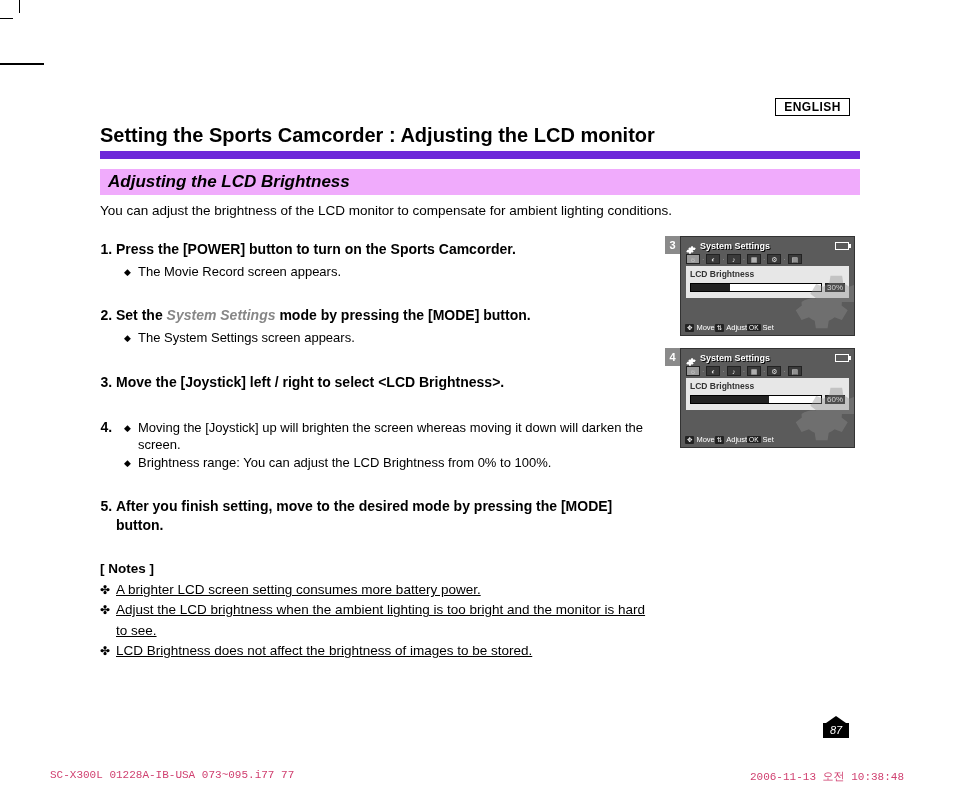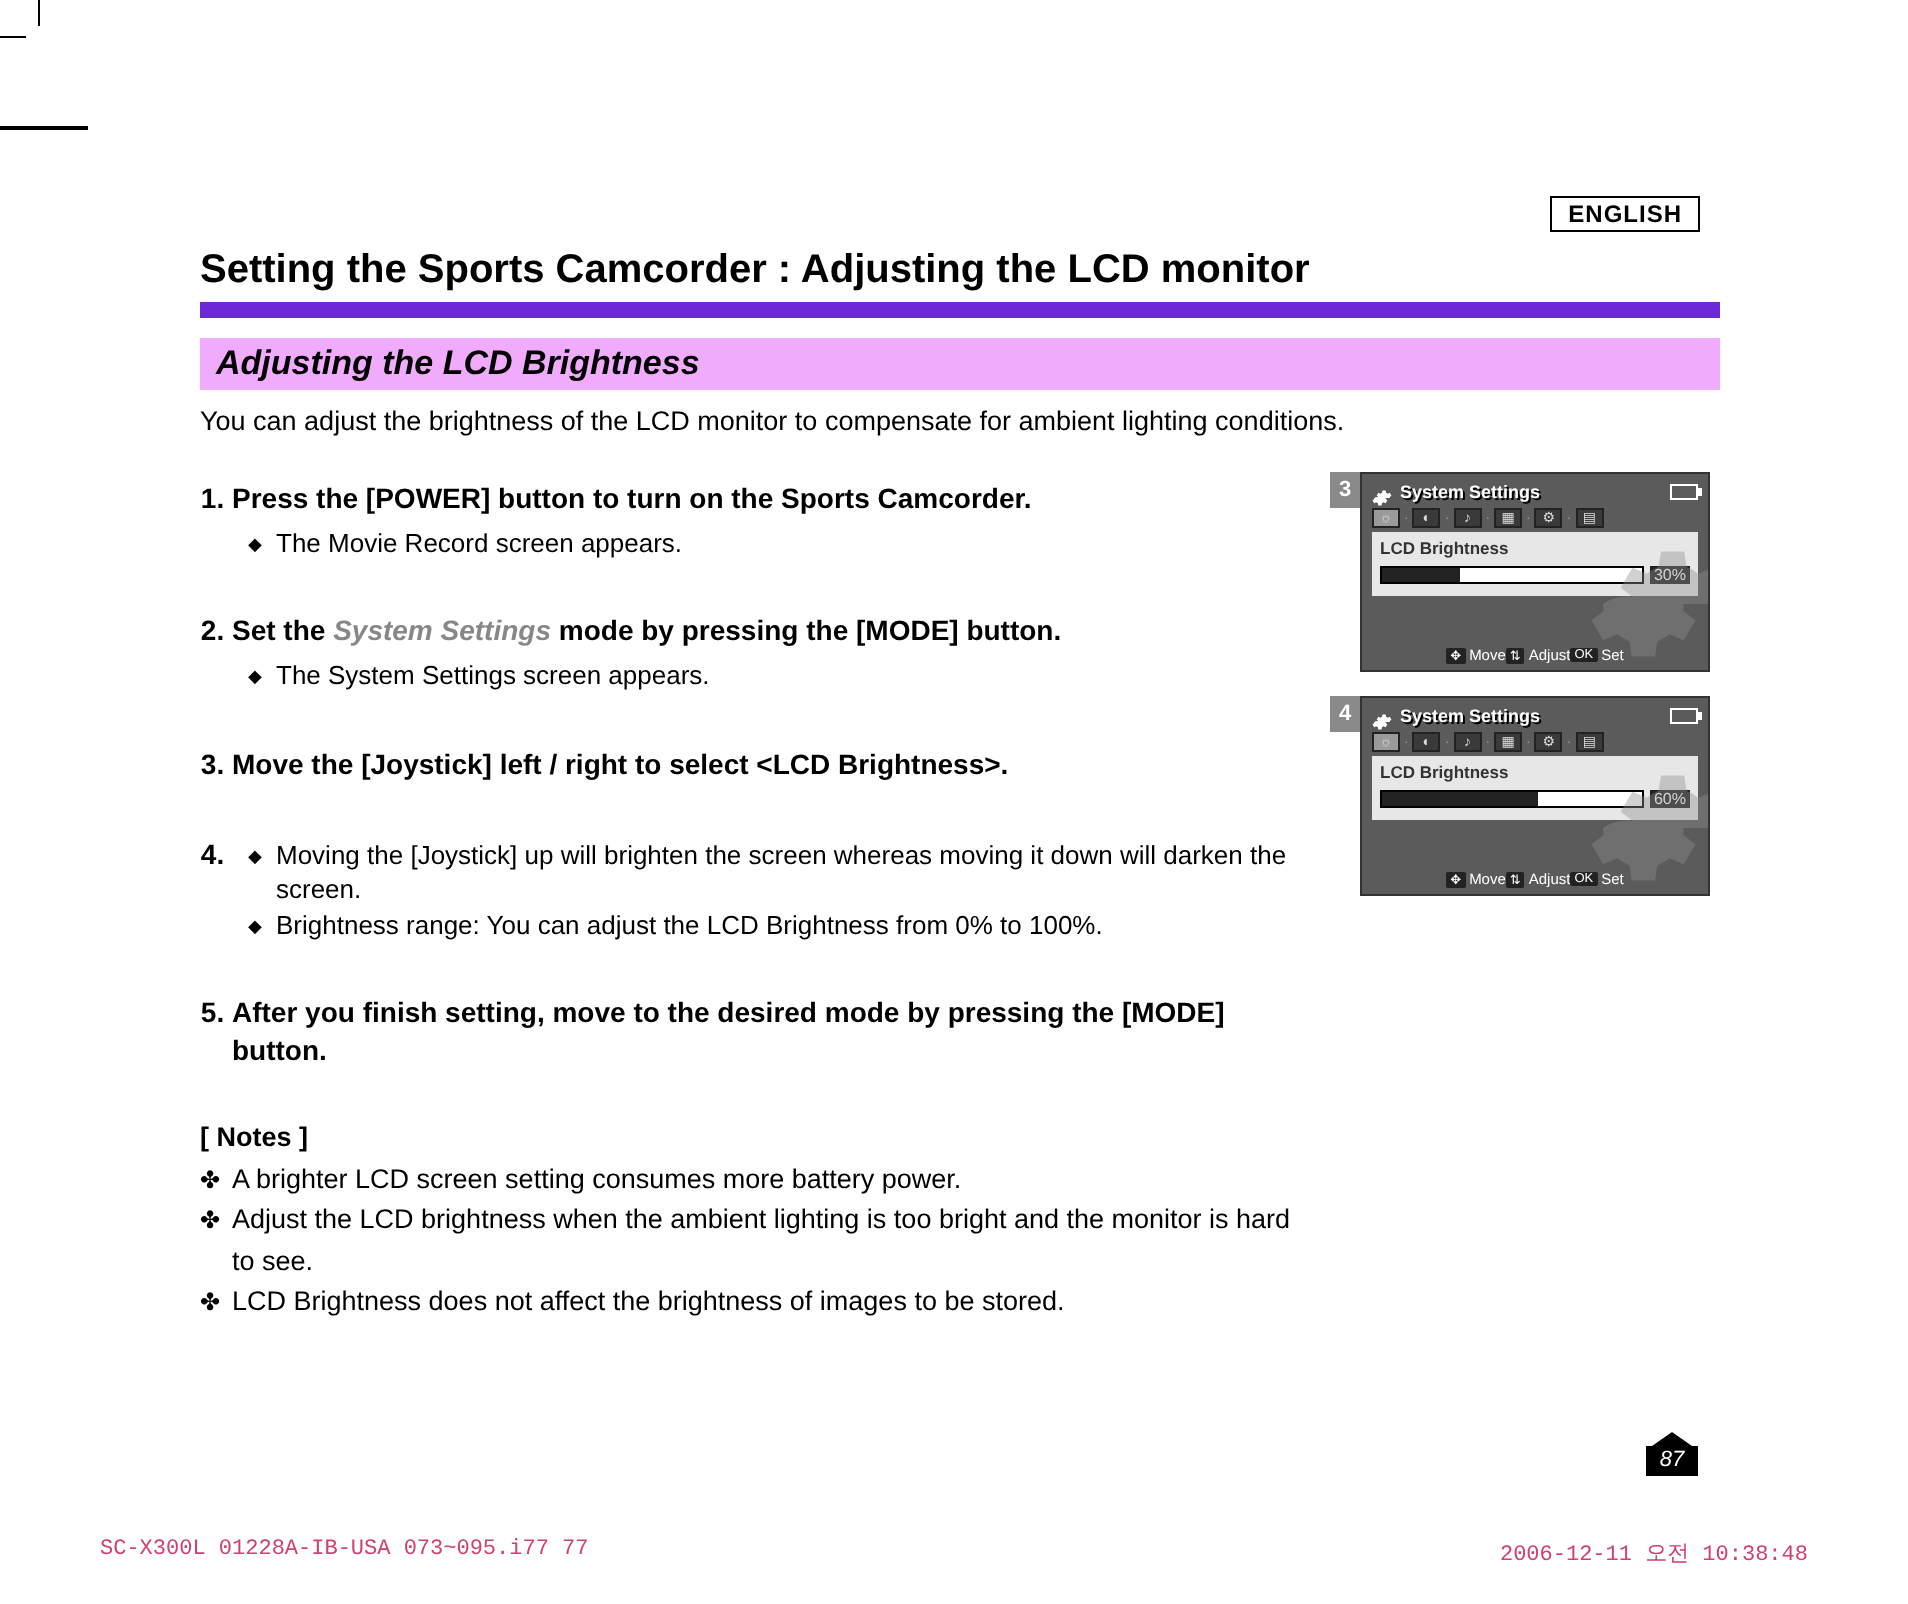--- a/index.html
+++ b/index.html
@@ -15,21 +15,21 @@
   .intro { font-size: 13.5px; margin-top: 8px; }
   .left-col { width: 560px; }
   .right-col { position: absolute; left: 580px; top: 136px; width: 175px; }
   ol.steps { list-style: decimal; margin-left: 16px; margin-top: 22px; }
   ol.steps > li { font-size: 14px; font-weight: bold; margin-bottom: 26px; line-height: 1.35; }
   ol.steps > li .emph { color: #878787; font-style: italic; }
   ul.sub { list-style: none; margin-top: 4px; margin-left: 8px; }
   ul.sub li { font-size: 13px; font-weight: normal; line-height: 1.35; position: relative; padding-left: 14px; }
   ul.sub li::before { content: "◆"; font-size: 9px; position: absolute; left: 0; top: 3px; }
   .notes-title { font-size: 13.5px; font-weight: bold; margin-top: 8px; }
-  ul.notes { list-style: none; margin-top: 4px; }
+  ul.notes { list-style: none; margin-top: 4px; text-decoration: underline; }
   ul.notes li { font-size: 13.5px; line-height: 1.5; position: relative; padding-left: 16px; }
   ul.notes li::before { content: "✤"; position: absolute; left: 0; top: 1px; font-size: 12px; }
   .page-badge { position: absolute; right: 10px; top: 616px; width: 28px; height: 22px; }
   .page-badge .tri { width: 0; height: 0; border-left: 10px solid transparent; border-right: 10px solid transparent; border-bottom: 7px solid #000; margin: 0 auto; }
   .page-badge .blk { width: 26px; height: 15px; background: #000; color: #fff; text-align: center; font-size: 11px; font-style: italic; line-height: 15px; margin: 0 auto; }
   .footer { position: absolute; left: 50px; bottom: 18px; right: 50px; font-size: 11px; color: #d04070; display: flex; justify-content: space-between; font-family: "Courier New", monospace; }
 
   
   .lcd-wrap { position: relative; margin-bottom: 12px; width: 175px; }
   .tab { position: absolute; left: -15px; top: 0; width: 15px; height: 18px; background: #8a8a8a; color: #fff; font-size: 11px; text-align: center; line-height: 18px; font-weight: bold; }
@@ -47,21 +47,21 @@
   .iconrow .ic span { color:#ddd; font-size:7px; line-height:1; }
   .sep { color:#999; font-size:7px; align-self:center; }
   .panel { background: #e7e7e7; margin-top: 2px; padding: 3px 4px 6px 4px; }
   .panel-label { font-size: 8.5px; font-weight: bold; color: #333; }
   .bar-row { display: flex; align-items: center; gap: 3px; margin-top: 4px; }
   .bar { flex: 1; height: 9px; border: 1px solid #000; background: #fff; position: relative; }
   .bar .bfill { height: 100%; background: #222; }
   .bar-pct { font-size: 8px; background: #222; color: #fff; padding: 0 2px; }
   .big-gear { position: absolute; right: -10px; top: 30px; opacity: .4; }
   .big-gear svg { width: 70px; height: 70px; }
-  .ftr { position: absolute; left: 4px; right: 4px; bottom: 3px; display: flex; justify-content: center; align-items: center; }
+  .ftr { position: absolute; left: 4px; right: 4px; bottom: 3px; display: flex; justify-content: flex-start; align-items: center; }
   .ftr .grp { display: flex; align-items: center; gap: 2px; }
   .key { background: #222; color: #fff; font-size: 6.5px; padding: 0 2px; border-radius: 1px; }
   .ftxt { color: #fff; font-size: 7.5px; }
 </style>
 </head>
 <body>
 
 <div class="page">
   <div class="crop-tl-v"></div>
   <div class="crop-tl-h"></div>
@@ -227,15 +227,15 @@
       </div>
 
     <div class="page-badge">
       <div class="tri"></div>
       <div class="blk">87</div>
     </div>
   </div>
 
   <div class="footer">
     <span>SC-X300L 01228A-IB-USA 073~095.i77   77</span>
-    <span>2006-12-11   오전 10:38:48</span>
+    <span>2006-11-13   오전 10:38:48</span>
   </div>
 </div>
 
 </body></html>

